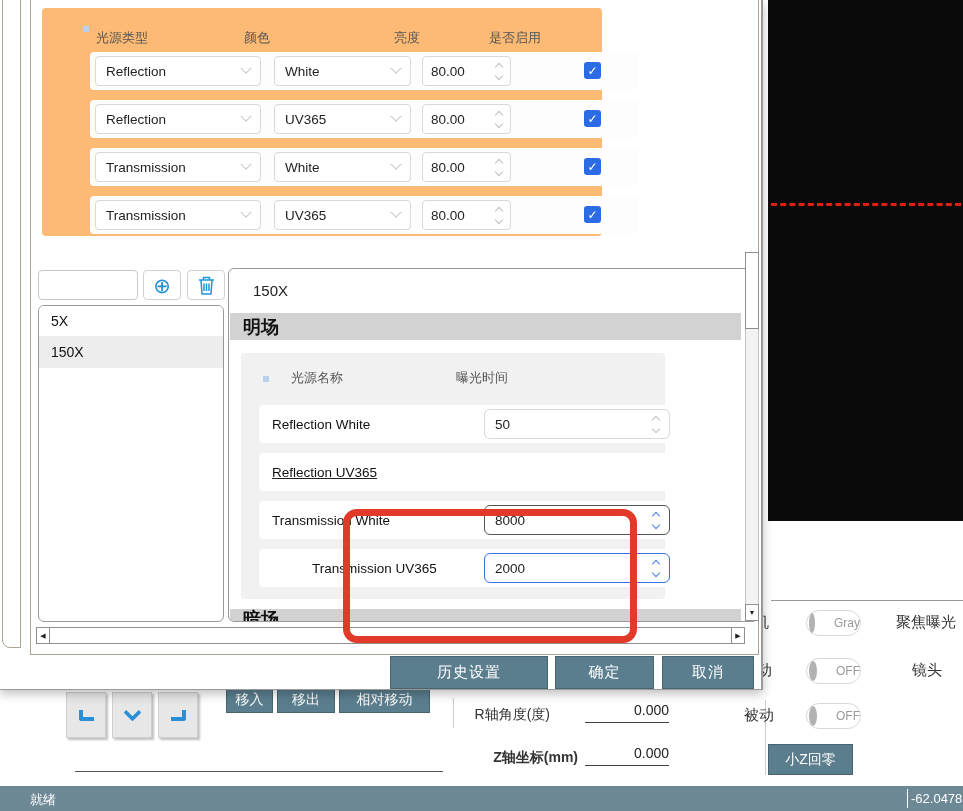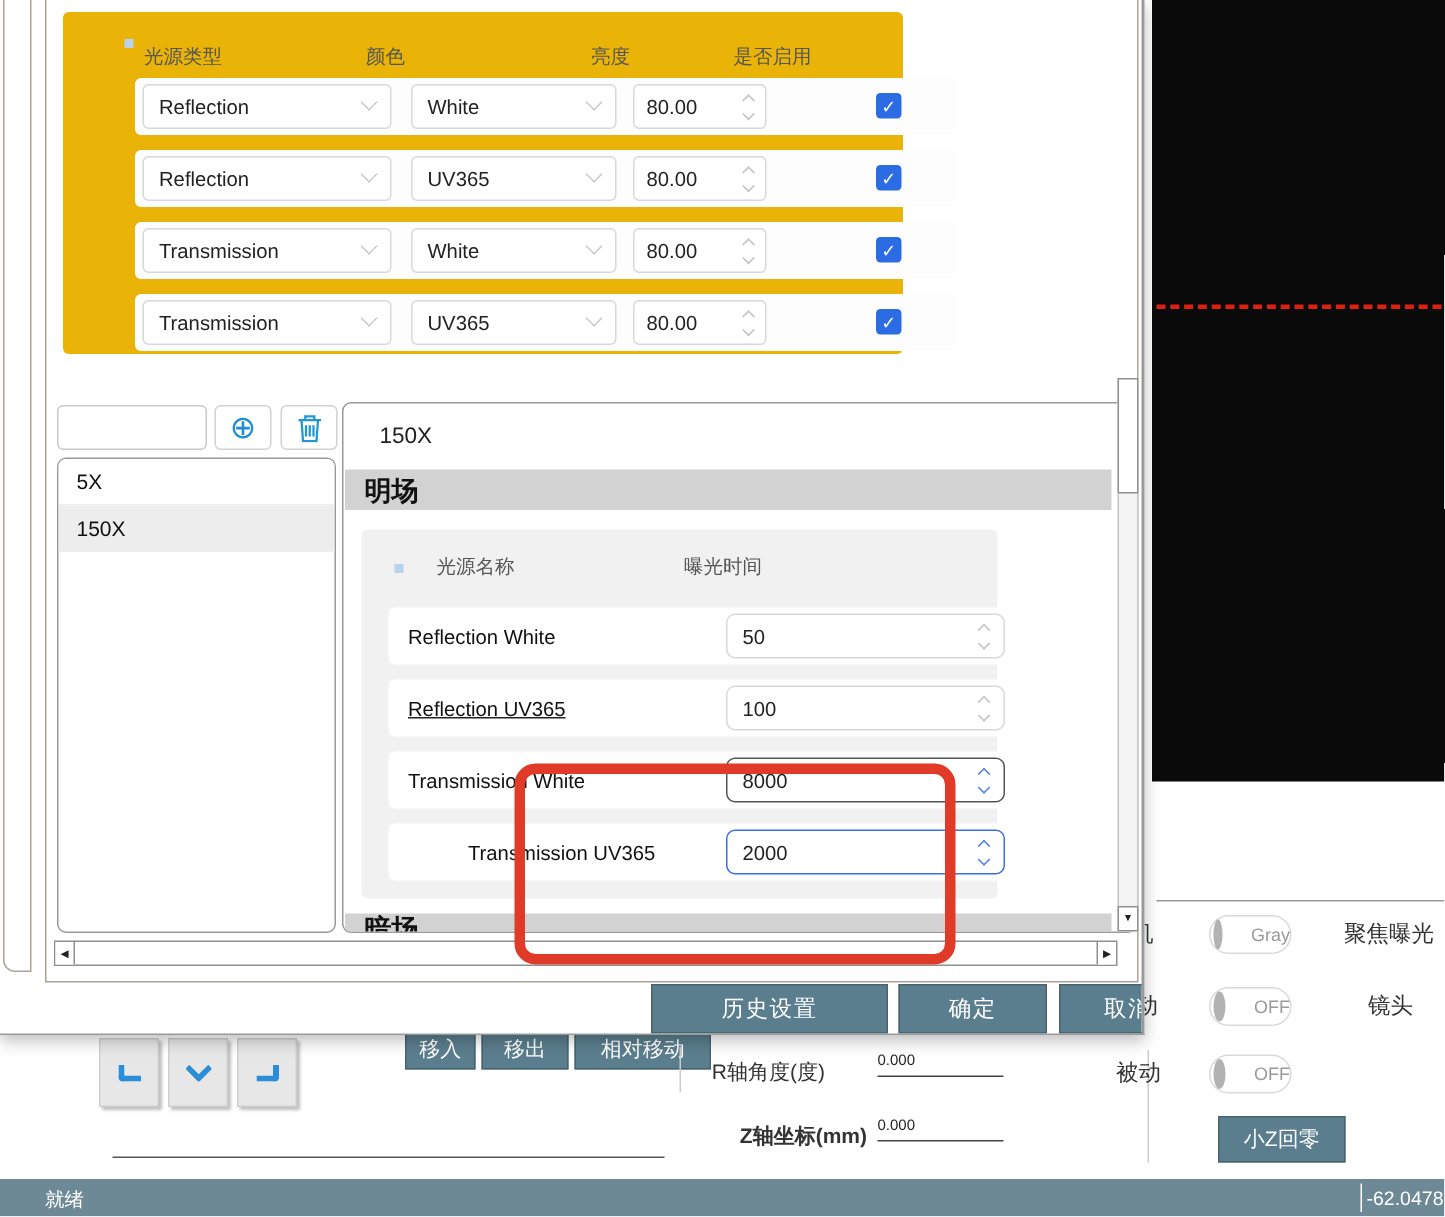--- a/index.html
+++ b/index.html
@@ -10,35 +10,35 @@
   }
   .abs { position:absolute; }
 
   
   .camera-view { left:768px; top:0; width:195px; height:521px; background:#0a0a0a; }
   .red-dash { left:771px; top:203px; width:190px; height:0; border-top:3px dashed #dd2010; }
 
   .teal-btn {
     background:#5b7e8e; border:1px solid #48646f; color:#fff;
     display:flex; align-items:center; justify-content:center;
-    font-size:14px; cursor:pointer;margin-left:44px;
+    font-size:14px; cursor:pointer;
   }
   .move-btn { top:687px; height:26px; }
 
   .gray-icon-btn {
     top:692px; width:40px; height:46px; background:#e7e7e7;
     border:1px solid #cfcfcf; box-shadow:2px 2px 2px rgba(0,0,0,0.25);
     display:flex; align-items:center; justify-content:center; cursor:pointer;
   }
   .corner-dl { width:15px; height:11px; border-left:4px solid #2a8fd8; border-bottom:4px solid #2a8fd8; border-radius:0 0 0 3px; }
   .corner-dr { width:15px; height:11px; border-right:4px solid #2a8fd8; border-bottom:4px solid #2a8fd8; border-radius:0 0 3px 0; }
   .chev-big { width:13px; height:13px; border-right:4px solid #2a8fd8; border-bottom:4px solid #2a8fd8; transform:rotate(45deg); margin-top:-6px; border-radius:2px; }
 
   .axis-label { font-size:14px; color:#333; text-align:right; }
-  .axis-value { font-size:10px; color:#222; text-align:left; border-bottom:1px solid #444; padding-bottom:4px; }
+  .axis-value { font-size:14px; color:#222; text-align:right; border-bottom:1px solid #444; padding-bottom:4px; }
   .thin-vline { width:1px; background:#cccccc; }
   .long-underline { left:75px; top:771px; width:368px; height:1px; background:#555; }
 
   .toggle {
     width:55px; height:26px; border:1px solid #d9d9d9; border-radius:13px; background:#fff;
     display:flex; align-items:center; cursor:pointer;
   }
   .toggle .knob { width:20px; height:20px; border-radius:50%; background:#b2b2b2; margin-left:2px; }
   .toggle .t-label { font-size:12px; color:#9a9a9a; margin-left:19px; }
   .side-label { font-size:15px; color:#333; }
@@ -46,21 +46,21 @@
 
   
   .dialog {
     left:0; top:0; width:763px; height:690px; background:#fff;
     border-right:2px solid #9a9a9a; border-bottom:1px solid #9a9a9a;
     box-shadow:0 4px 10px rgba(0,0,0,0.25); z-index:10; overflow:hidden;
   }
   .left-strip { left:2px; top:-10px; width:19px; height:658px; border:1px solid #aca398; border-radius:0 0 0 8px; background:#fff; }
   .group-box  { left:30px; top:-10px; width:729px; height:665px; border:1px solid #aca398; background:#fff; }
 
-  .light-table { left:42px; top:8px; width:560px; height:228px; background:#eab308; border-radius:4px; }
+  .light-table { left:42px; top:8px; width:560px; height:228px; background:#fdba74; border-radius:4px; }
   .tbl-header { font-size:13px; color:#555; position:absolute; top:21px; }
   .drag-dot { width:6px; height:6px; background:#b9d2ec; position:absolute; }
   .lt-row { position:absolute; left:48px; width:548px; height:38px; background:#fdfdfd; border-radius:4px; }
   .select-box {
     position:absolute; top:4px; height:30px; background:#fff; border:1px solid #d8d8d8; border-radius:4px;
     display:flex; align-items:center; padding:0 10px; font-size:13.5px; color:#222; cursor:pointer;text-align:right;
   }
   .select-box .chev { margin-left:auto; width:8px; height:8px; border-right:1.5px solid #c9c9c9; border-bottom:1.5px solid #c9c9c9; transform:rotate(45deg) translate(-2px,-2px); }
   .spin-box {
     position:absolute; top:4px; height:30px; background:#fff; border:1px solid #d8d8d8; border-radius:4px;
@@ -306,27 +306,20 @@
             <span>50</span>
             <span class="spin-arrows">
                 <span class="sa-up"></span>
                 <span class="sa-down"></span>
               </span>
           </div>
         </div>
 
         <div class="exp-row" style="top:100px;text-decoration:underline;">
           <span class="exp-name">Reflection UV365</span>
-          <div class="exp-spin">
-            <span>100</span>
-            <span class="spin-arrows">
-                <span class="sa-up"></span>
-                <span class="sa-down"></span>
-              </span>
-          </div>
         </div>
 
         <div class="exp-row" style="top:148px;">
           <span class="exp-name">Transmission White</span>
           <div class="exp-spin focus-dark">
             <span>8000</span>
             <span class="spin-arrows blue-arrows">
                 <span class="sa-up"></span>
                 <span class="sa-down"></span>
               </span>

